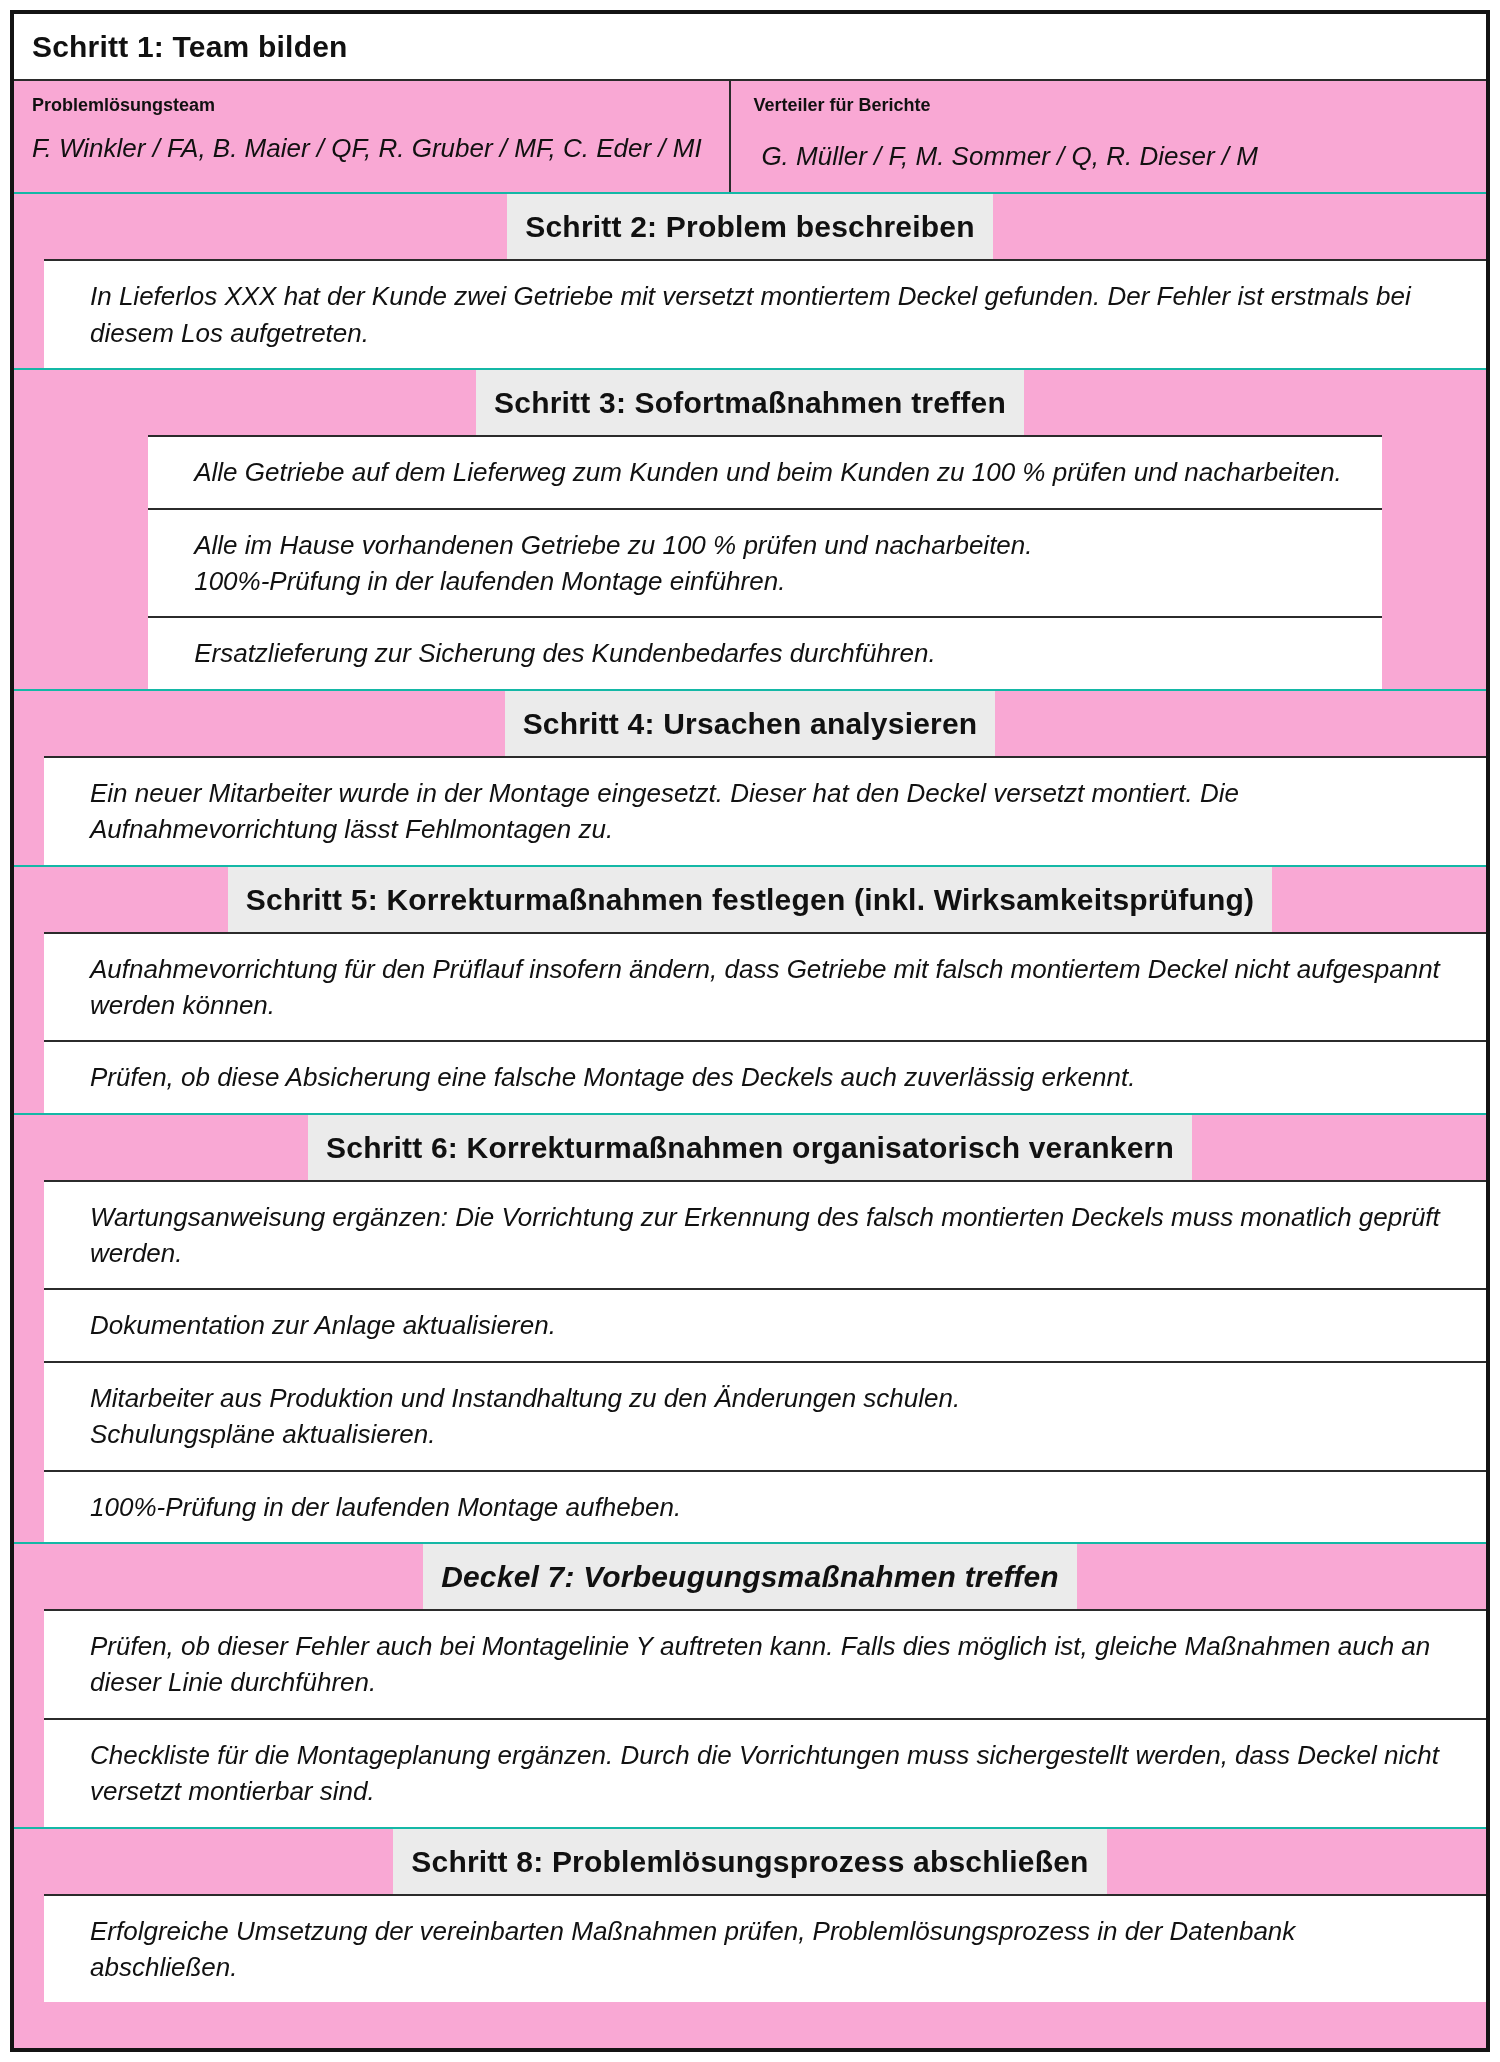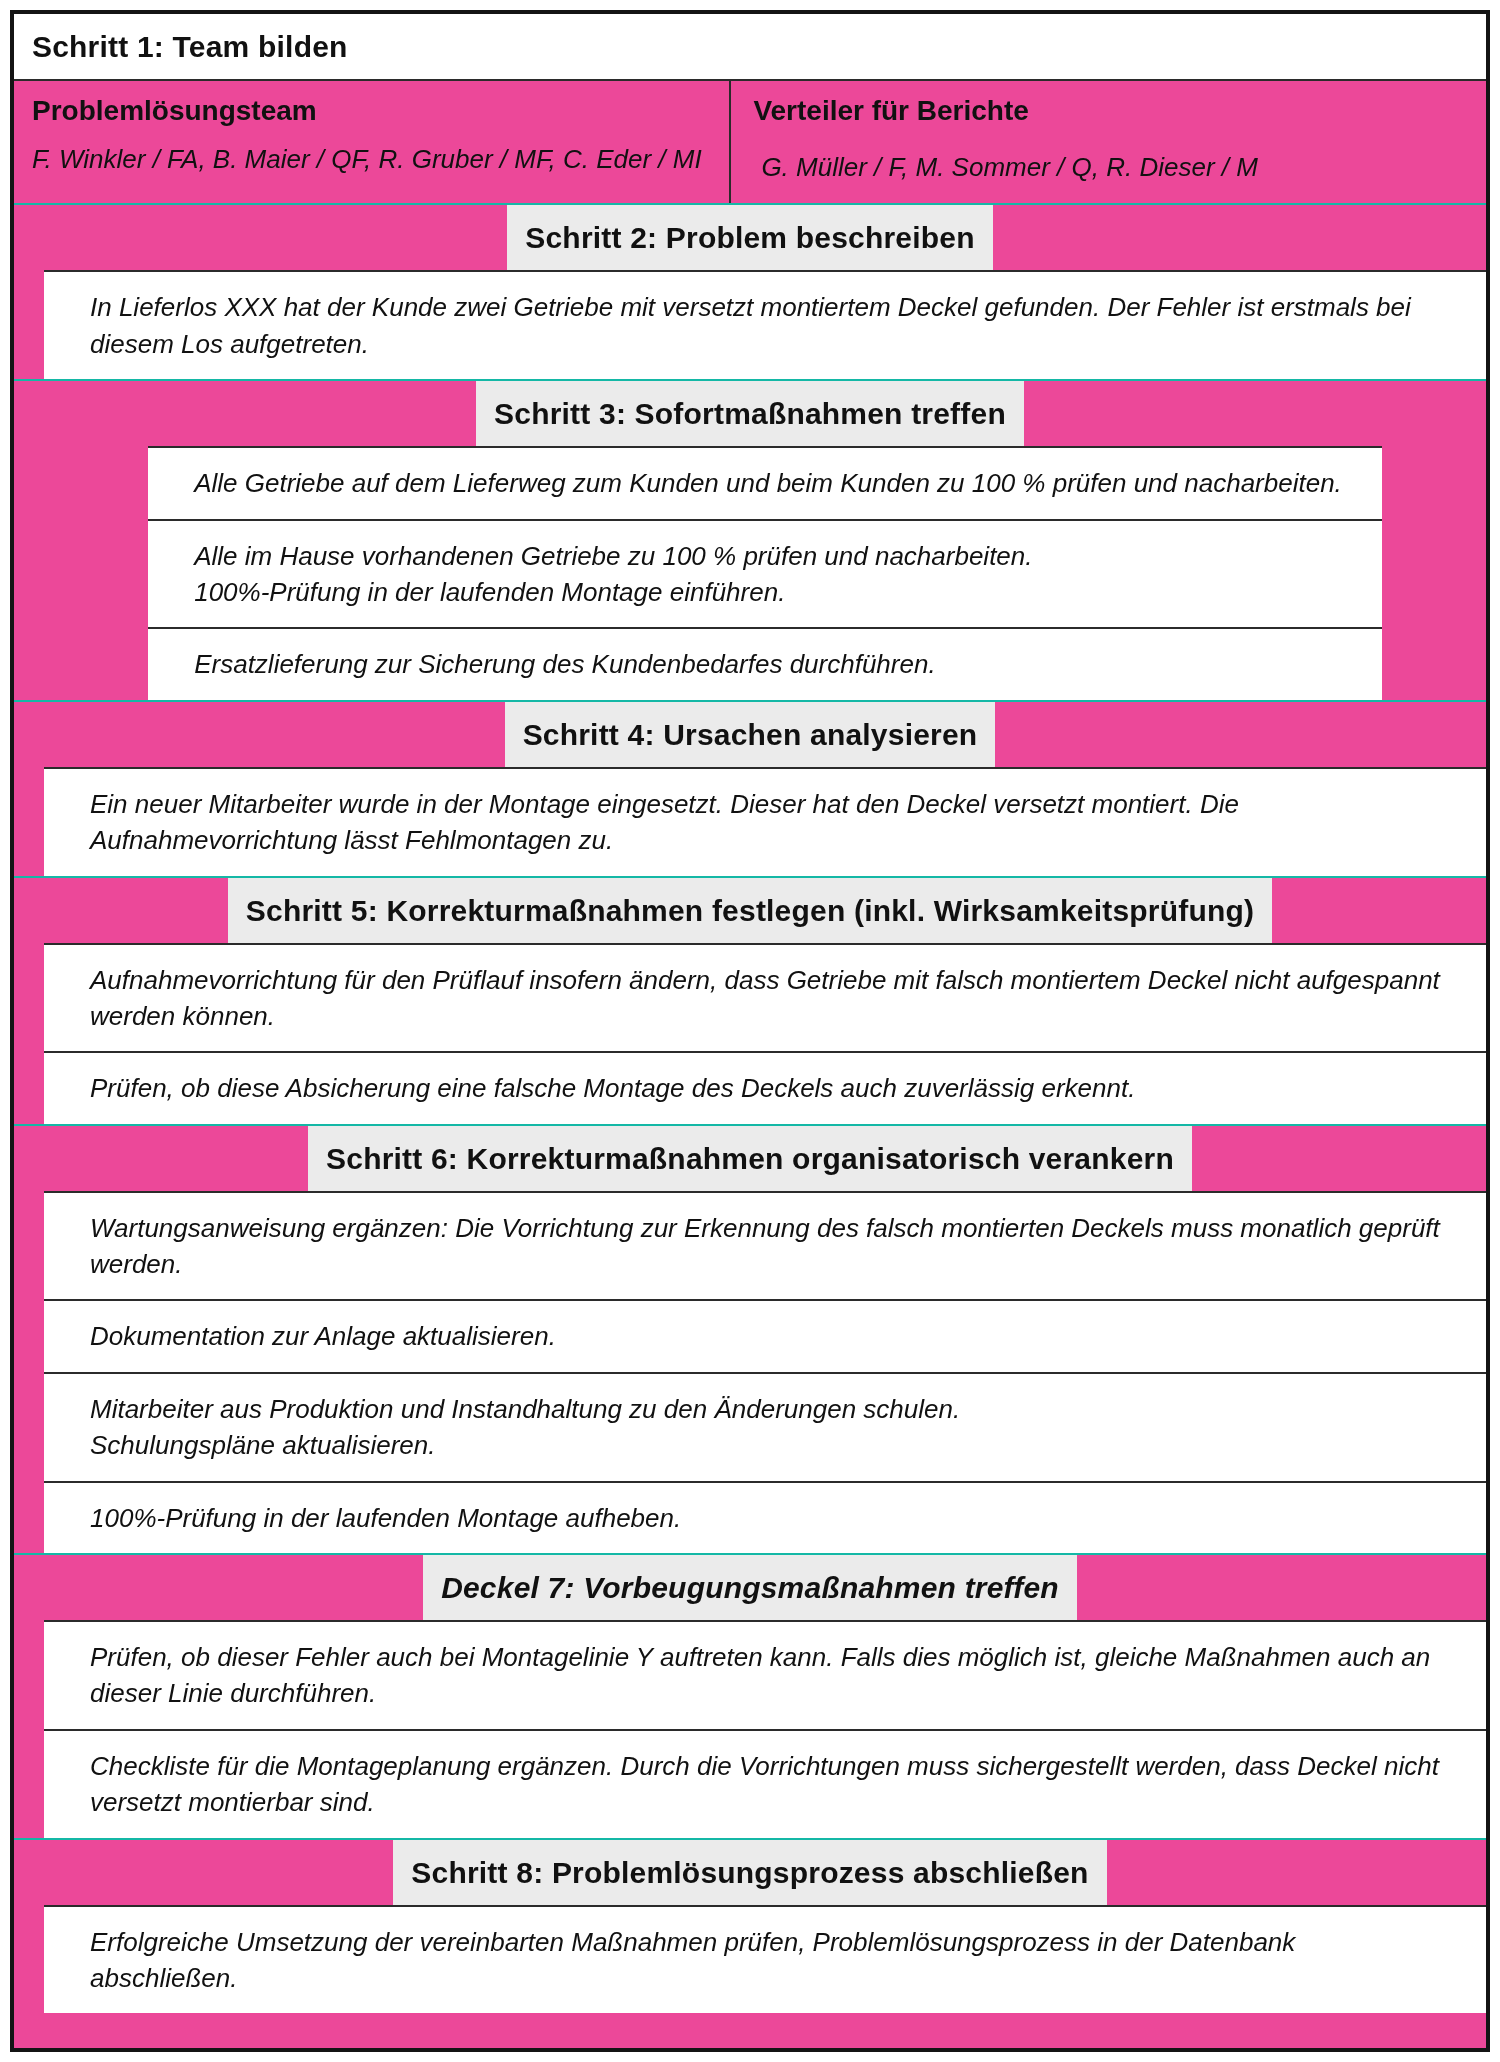--- a/index.html
+++ b/index.html
@@ -14,21 +14,21 @@
     box-sizing: border-box;
     padding: 10px;
     background: #ffffff;
   }
   .doc {
     height: 100%;
     box-sizing: border-box;
     border: 4px solid #141414;
     display: flex;
     flex-direction: column;
-    background: #ec4899;
+    background: #f9a8d4;
   }
   .section { display: flex; flex-direction: column; }
   .section + .section { border-top: 2px solid #14b8a6; align-items: center; }
   .section:last-child { flex: 1; }
 
   .sec-title {
     font-weight: bold;
     font-size: 30px;
     line-height: 1.2;
     padding: 15px 18px 14px 18px;
@@ -54,21 +54,21 @@
   .cols {
     display: flex;
     border-top: 2px solid #2b2b2b;
     flex: 0 0 auto;
   }
   .col { box-sizing: border-box; }
   .col.left  { flex: 0 0 48.6%; }
   .col.right { flex: 1 1 auto; border-left: 2px solid #2b2b2b; }
   .col-header {
     font-weight: bold;
-    font-size: 28px;
+    font-size: 18px;
     padding: 14px 18px 6px 18px;
   }
   .col.right .col-header { padding-left: 22px; }
   .col-body {
     font-style: italic;
     font-size: 26px;
     line-height: 1.4;
     padding: 8px 24px 18px 18px;
   }
   .col.right .col-body { padding-left: 30px; padding-top: 16px; }

